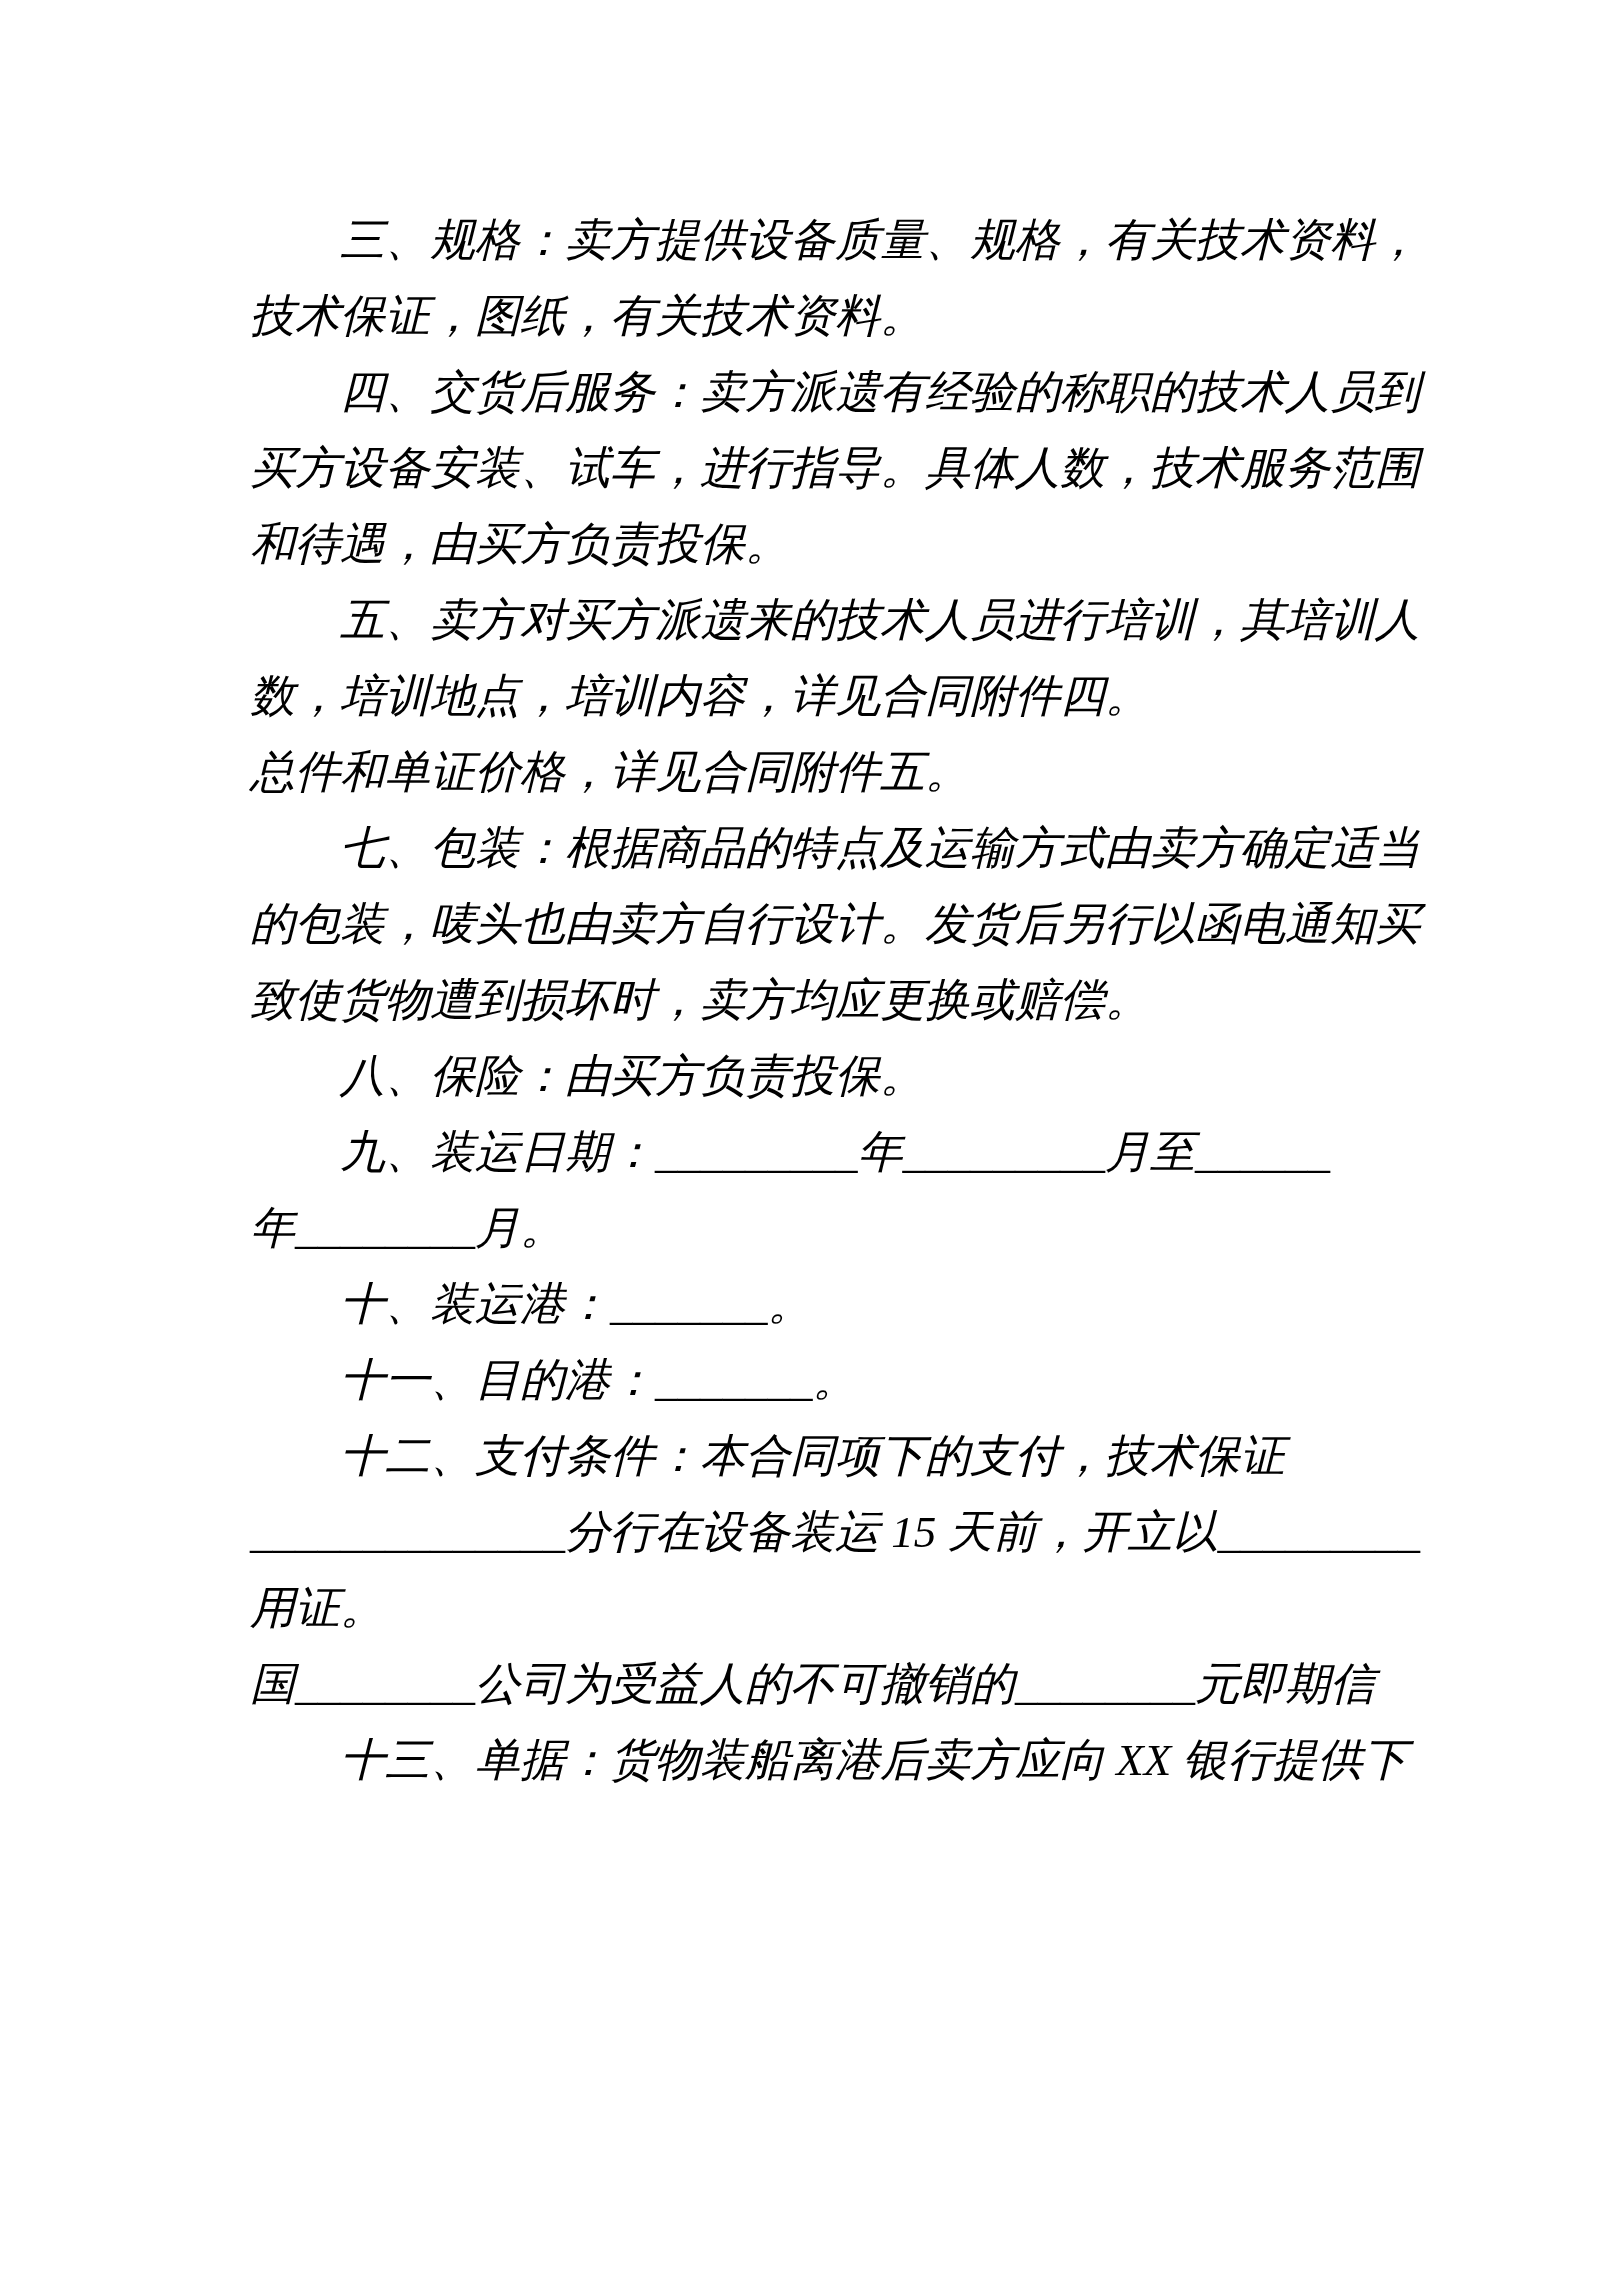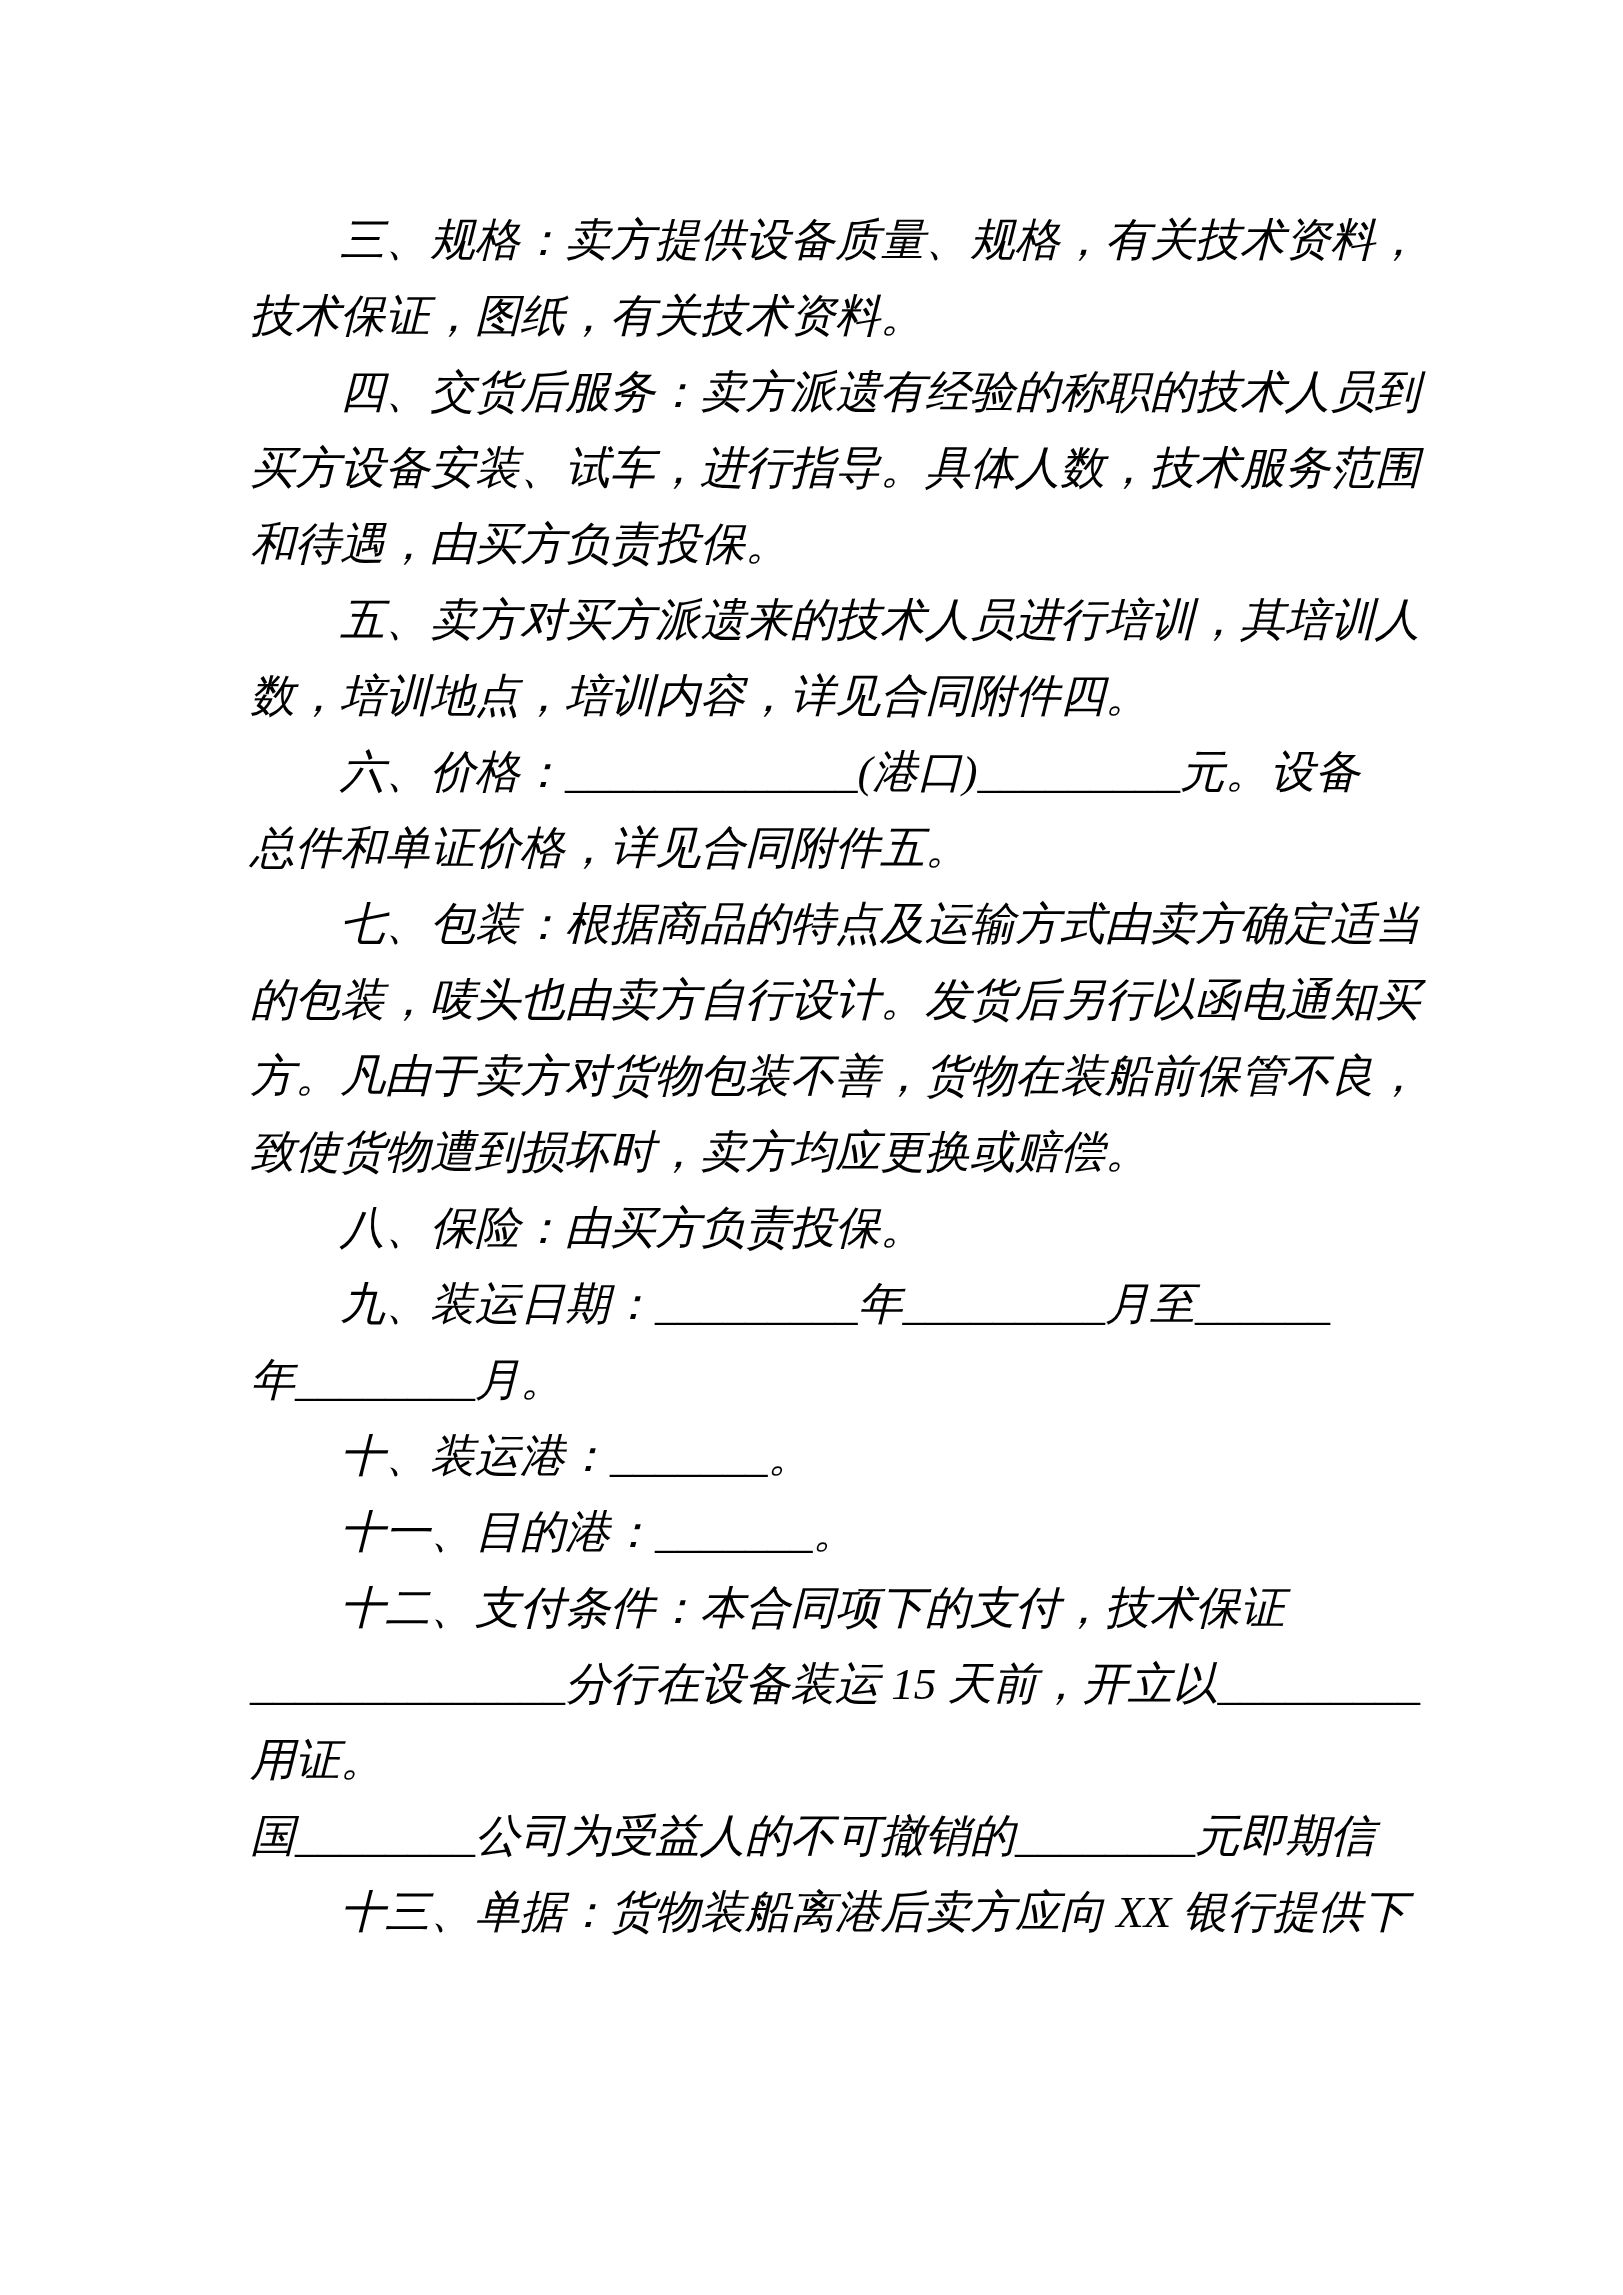--- a/index.html
+++ b/index.html
@@ -39,25 +39,23 @@
 
 <div class="page">
   <div class="text-block">
     <div class="line indent">三、规格：卖方提供设备质量、规格，有关技术资料，</div>
     <div class="line">技术保证，图纸，有关技术资料。</div>
     <div class="line indent">四、交货后服务：卖方派遗有经验的称职的技术人员到</div>
     <div class="line">买方设备安装、试车，进行指导。具体人数，技术服务范围</div>
     <div class="line">和待遇，由买方负责投保。</div>
     <div class="line indent">五、卖方对买方派遗来的技术人员进行培训，其培训人</div>
     <div class="line">数，培训地点，培训内容，详见合同附件四。</div>
-    <div class="line indent">六、价格：_____________(港口)_________元。设备</div>
     <div class="line">总件和单证价格，详见合同附件五。</div>
     <div class="line indent">七、包装：根据商品的特点及运输方式由卖方确定适当</div>
     <div class="line">的包装，唛头也由卖方自行设计。发货后另行以函电通知买</div>
-    <div class="line">方。凡由于卖方对货物包装不善，货物在装船前保管不良，</div>
     <div class="line">致使货物遭到损坏时，卖方均应更换或赔偿。</div>
     <div class="line indent">八、保险：由买方负责投保。</div>
     <div class="line indent">九、装运日期：_________年_________月至______</div>
     <div class="line">年________月。</div>
     <div class="line indent">十、装运港：_______。</div>
     <div class="line indent">十一、目的港：_______。</div>
     <div class="line indent">十二、支付条件：本合同项下的支付，技术保证</div>
     <div class="line">______________分行在设备装运 15 天前，开立以_________</div>
     <div class="line">用证。</div>
     <div class="line">国________公司为受益人的不可撤销的________元即期信</div>

